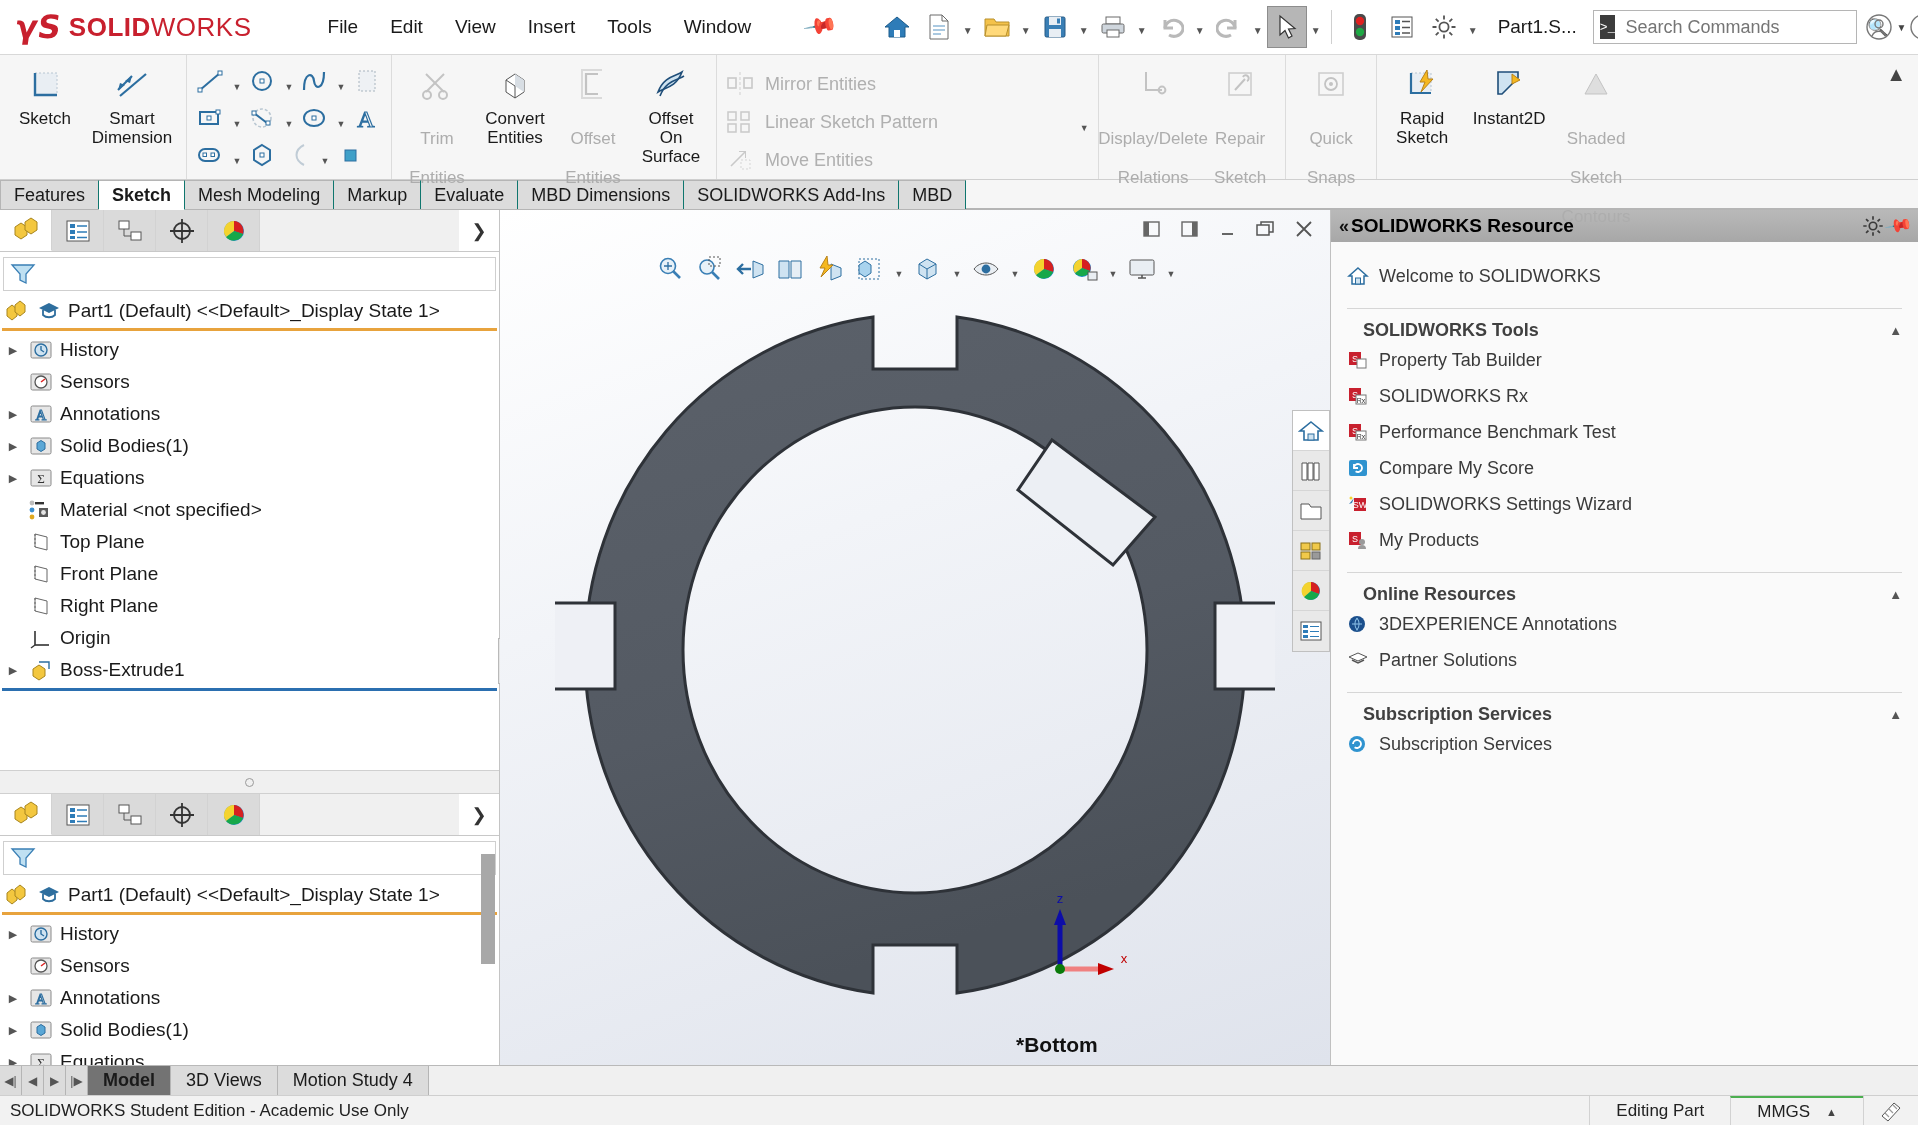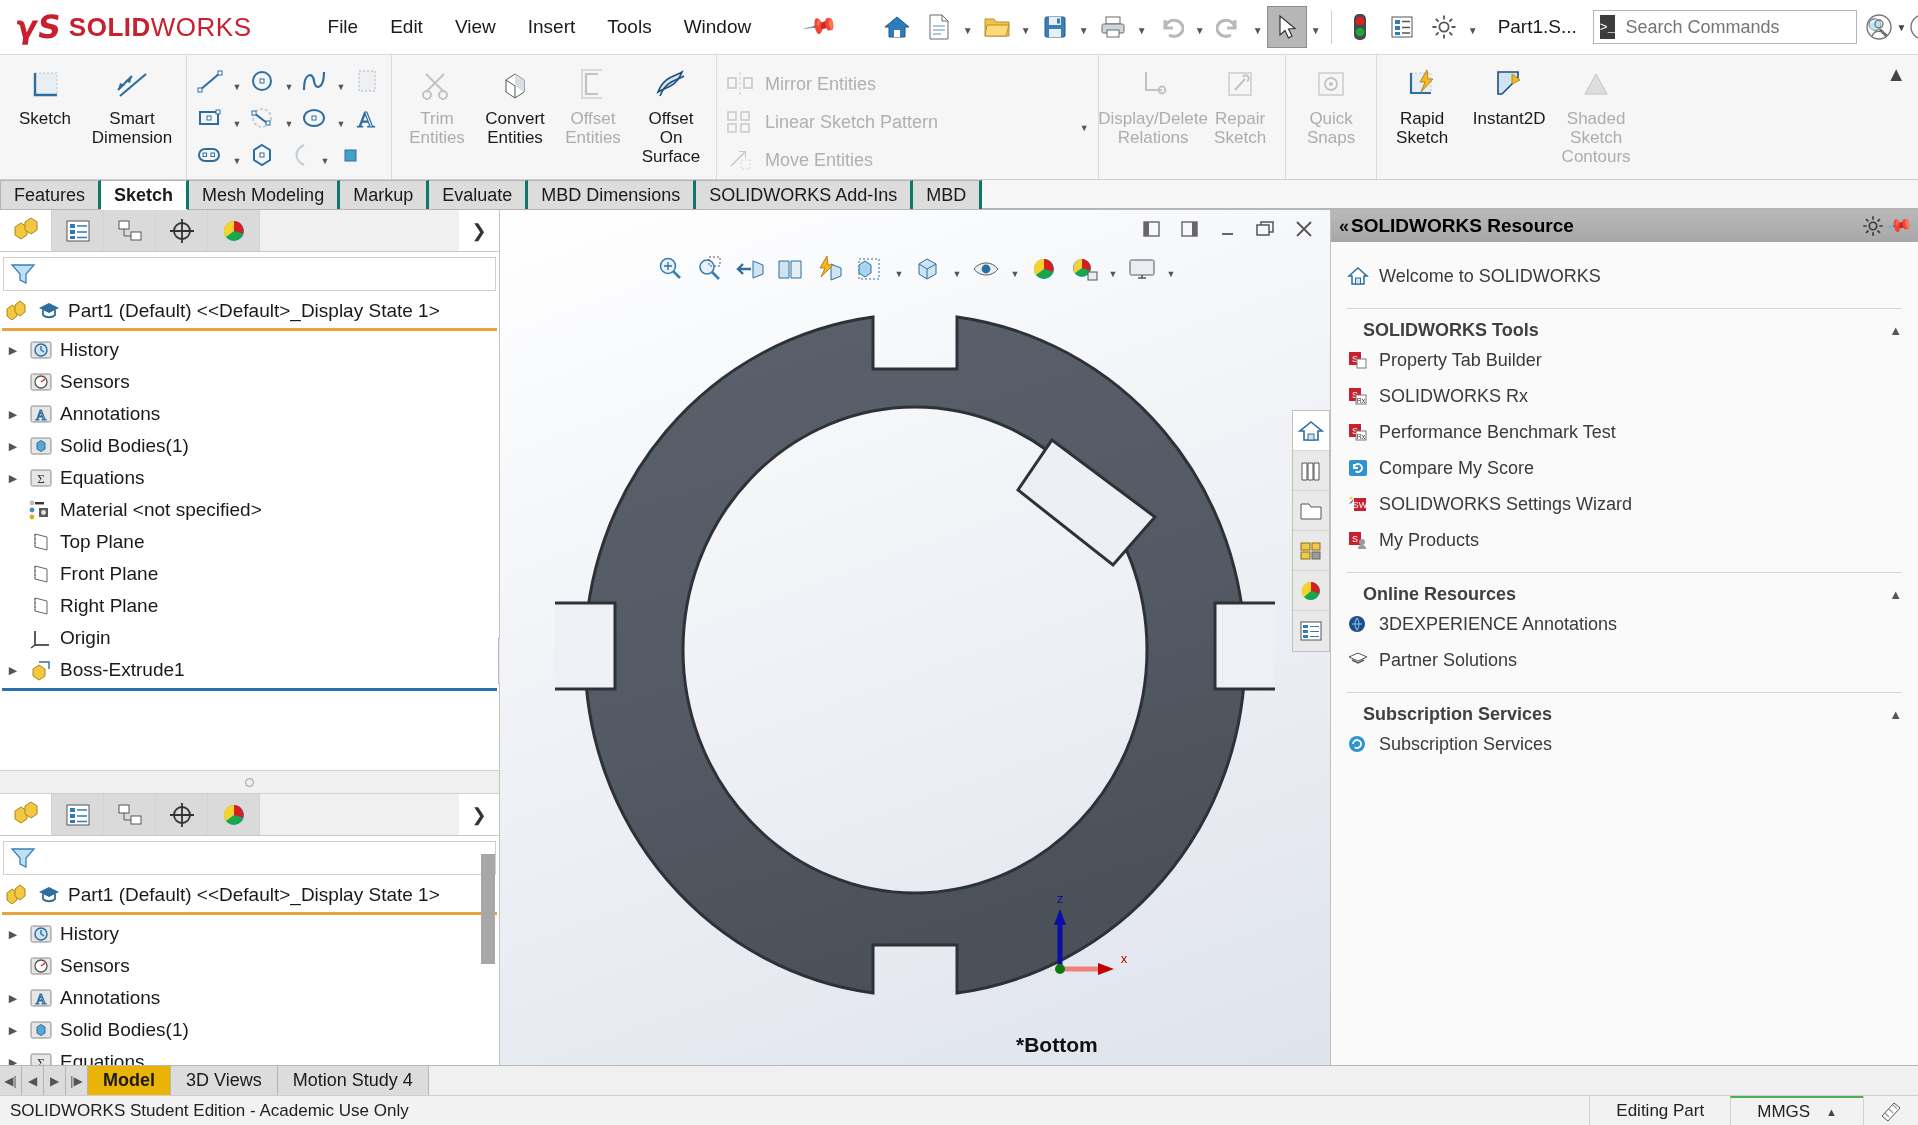--- a/index.html
+++ b/index.html
@@ -49,35 +49,35 @@
   .cbtn { width:44px; height:50px; display:flex; align-items:center; justify-content:center; color:#3b3b3b; }
 
   
   .ribbon { height:125px; min-height:125px; background:#f6f6f6; display:flex;
             align-items:stretch; border-bottom:1px solid #cfcfcf; position:relative; }
   .rgroup { display:flex; align-items:flex-start; padding:4px 6px 0 6px; border-right:1px solid #dcdcdc; height:100%; }
   .rbig { width:78px; display:flex; flex-direction:column; align-items:center; padding-top:6px;
           font-size:17px; line-height:19px; text-align:center; }
   .rbig.wide { width:96px; }
   .rbig .gl { height:44px; display:flex; align-items:center; justify-content:center; }
-  .rbig.dis { color:#adadad; }
+  .rbig.dis { color:#adadad;gap:20px; }
   .rgrid { display:flex; flex-direction:column; gap:1px; padding-top:4px; }
   .rrow { display:flex; align-items:center; gap:0px; height:36px; }
   .ricon { width:36px; height:34px; display:flex; align-items:center; justify-content:center; }
   .rcar { width:16px; color:#555; font-size:9px; display:flex; align-items:flex-end; justify-content:center; height:34px; padding-bottom:6px;}
   .rlist { display:flex; flex-direction:column; justify-content:center; padding-top:6px; }
   .rlrow { display:flex; align-items:center; height:38px; gap:8px; color:#b0b0b0; font-size:18px; }
   .rlrow .ricon { width:34px; }
   .ribbon-collapse { position:absolute; right:12px; top:8px; color:#444; font-size:20px; }
 
   
   .cmdtabs { height:30px; min-height:30px; display:flex; align-items:stretch;
              background:#f2f2f2; border-bottom:1px solid #b5b5b5; }
   .ctab { padding:0 13px; display:flex; align-items:center; font-size:18px;
-          background:#dcdcdc; border-right:3px solid #0f766e; border-top:1px solid #b5b5b5;
+          background:#dcdcdc; border-right:1px solid #0f766e; border-top:1px solid #b5b5b5;
           color:#1a1a1a; }
   .ctab:first-child { border-left:1px solid #b5b5b5; }
   .ctab.sel { background:#fff; font-weight:bold; border-bottom:1px solid #fff; margin-bottom:-1px; }
   .ctabs-fill { flex:1; background:#f6f6f6; border-bottom:1px solid #b5b5b5; }
 
   
   .main { flex:1; display:flex; min-height:0; }
 
   
   .fm { width:500px; min-width:500px; display:flex; flex-direction:column;
@@ -141,21 +141,21 @@
   .res-icn { width:22px; height:22px; display:flex; align-items:center; justify-content:center; }
 
   
   .bottombar { height:30px; min-height:30px; display:flex; align-items:stretch;
                background:#f2f2f2; border-top:1px solid #b9b9b9; }
   .navbtns { display:flex; align-items:stretch; }
   .navb { width:22px; display:flex; align-items:center; justify-content:center;
           background:#dcdcdc; border-right:1px solid #b5b5b5; color:#555; font-size:12px; }
   .btab { padding:0 15px; display:flex; align-items:center; font-size:18px;
           background:#dcdcdc; border-right:1px solid #b5b5b5; }
-  .btab.sel { background:#eab308; font-weight:bold; }
+  .btab.sel { background:#737373; font-weight:bold; }
   .bfill { flex:1; background:#f0f0f0; }
   .statusbar { height:30px; min-height:30px; display:flex; align-items:center;
                background:#f2f2f2; border-top:1px solid #cfcfcf; font-size:17px; color:#222; }
   .st-left { margin-left:10px; }
   .st-right { margin-left:auto; display:flex; align-items:center; }
   .st-cell { padding:0 26px; height:30px; display:flex; align-items:center; border-left:1px solid #d2d2d2; }
   .st-green { border-top:2px solid #4caf50; }
   svg { display:block; }
 </style>
 </head>

